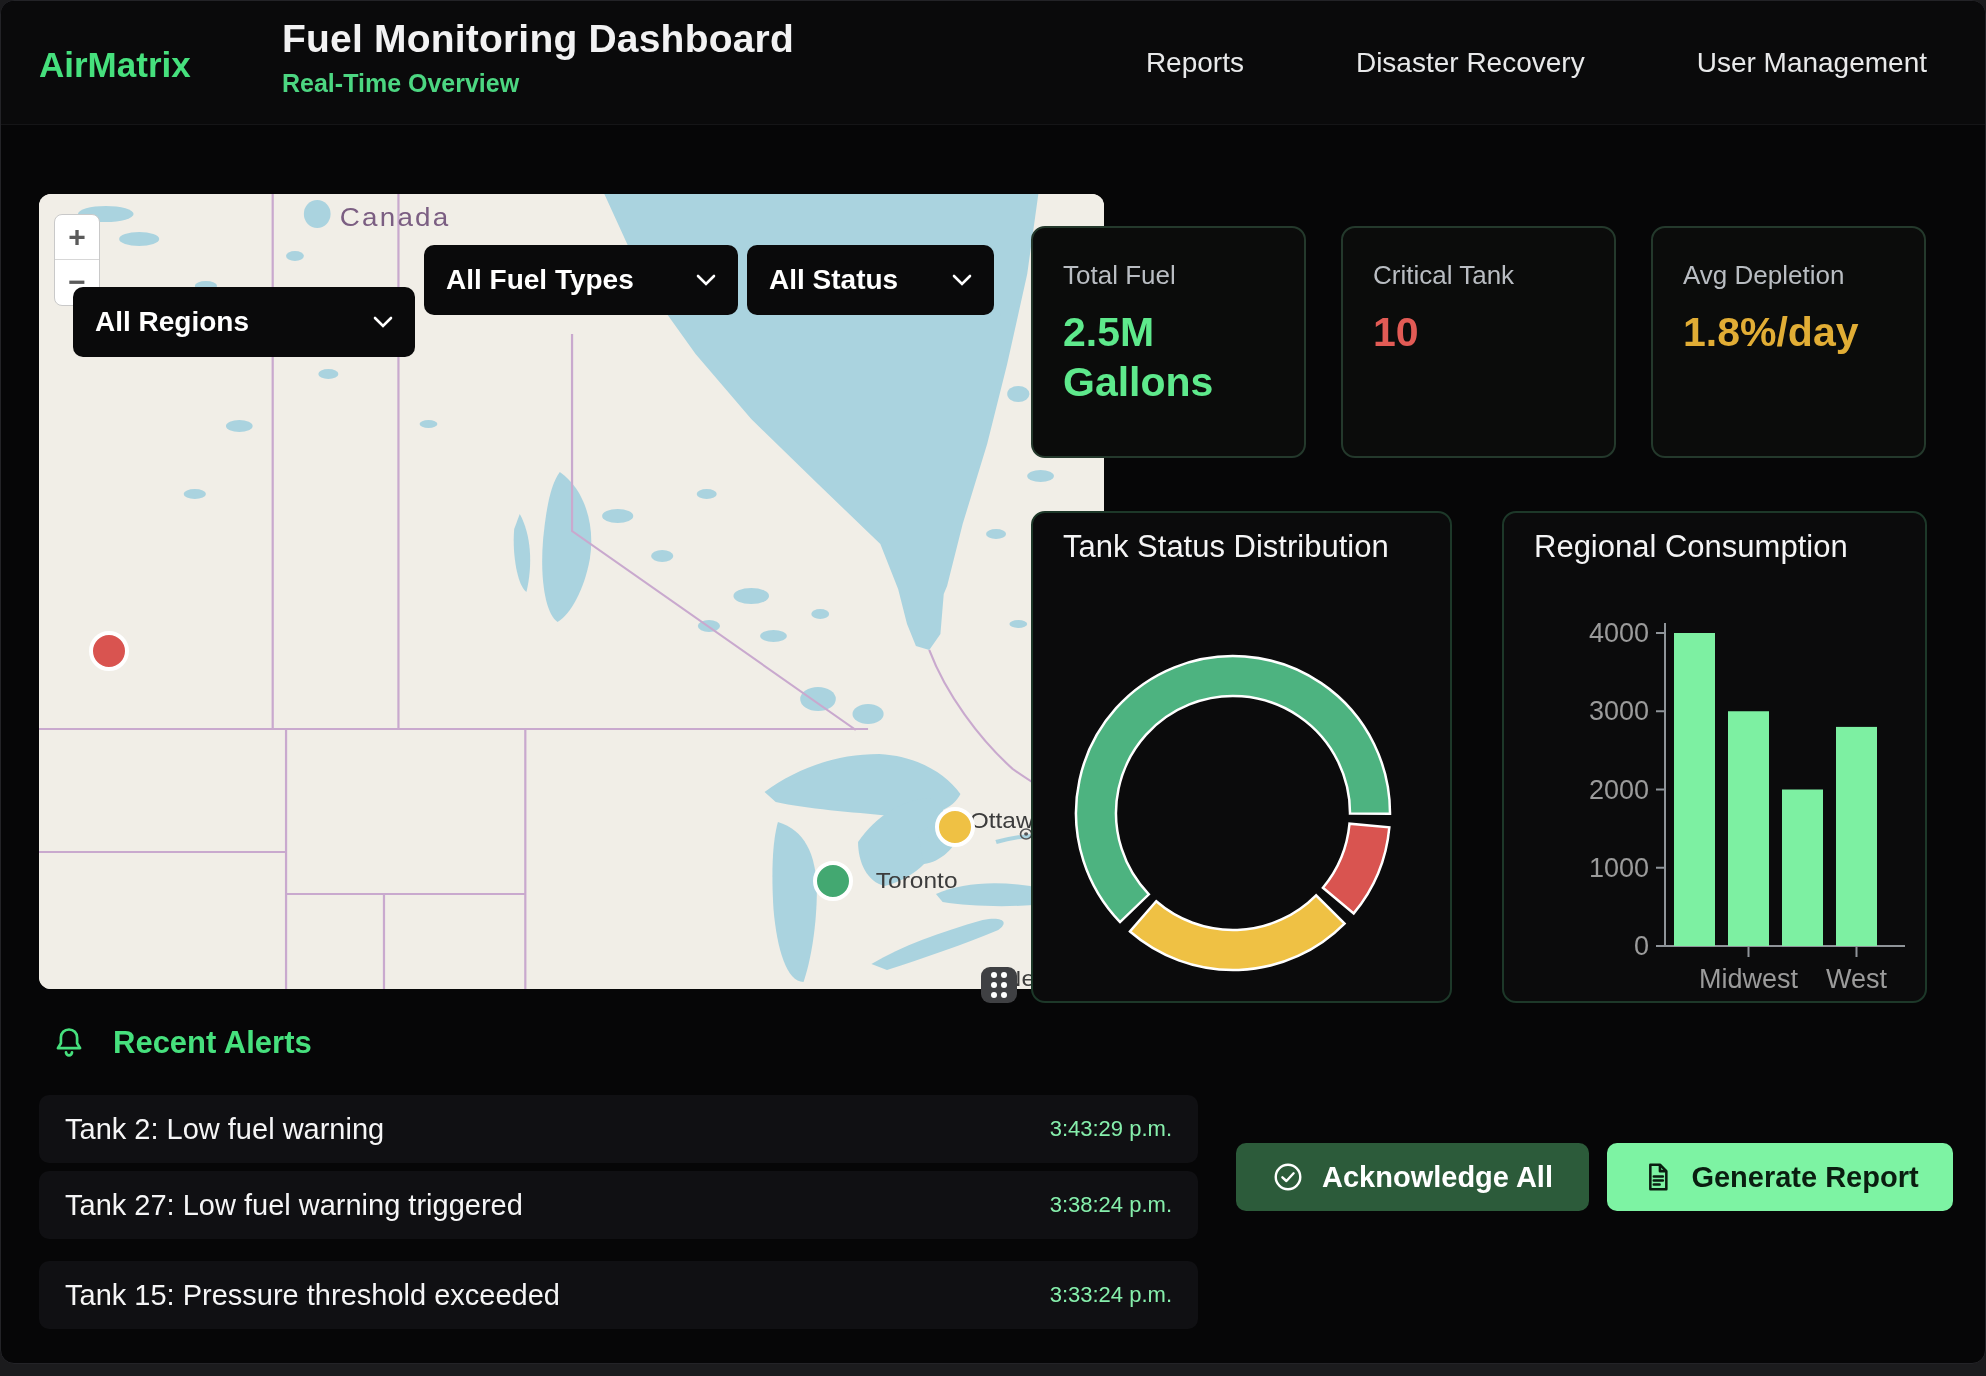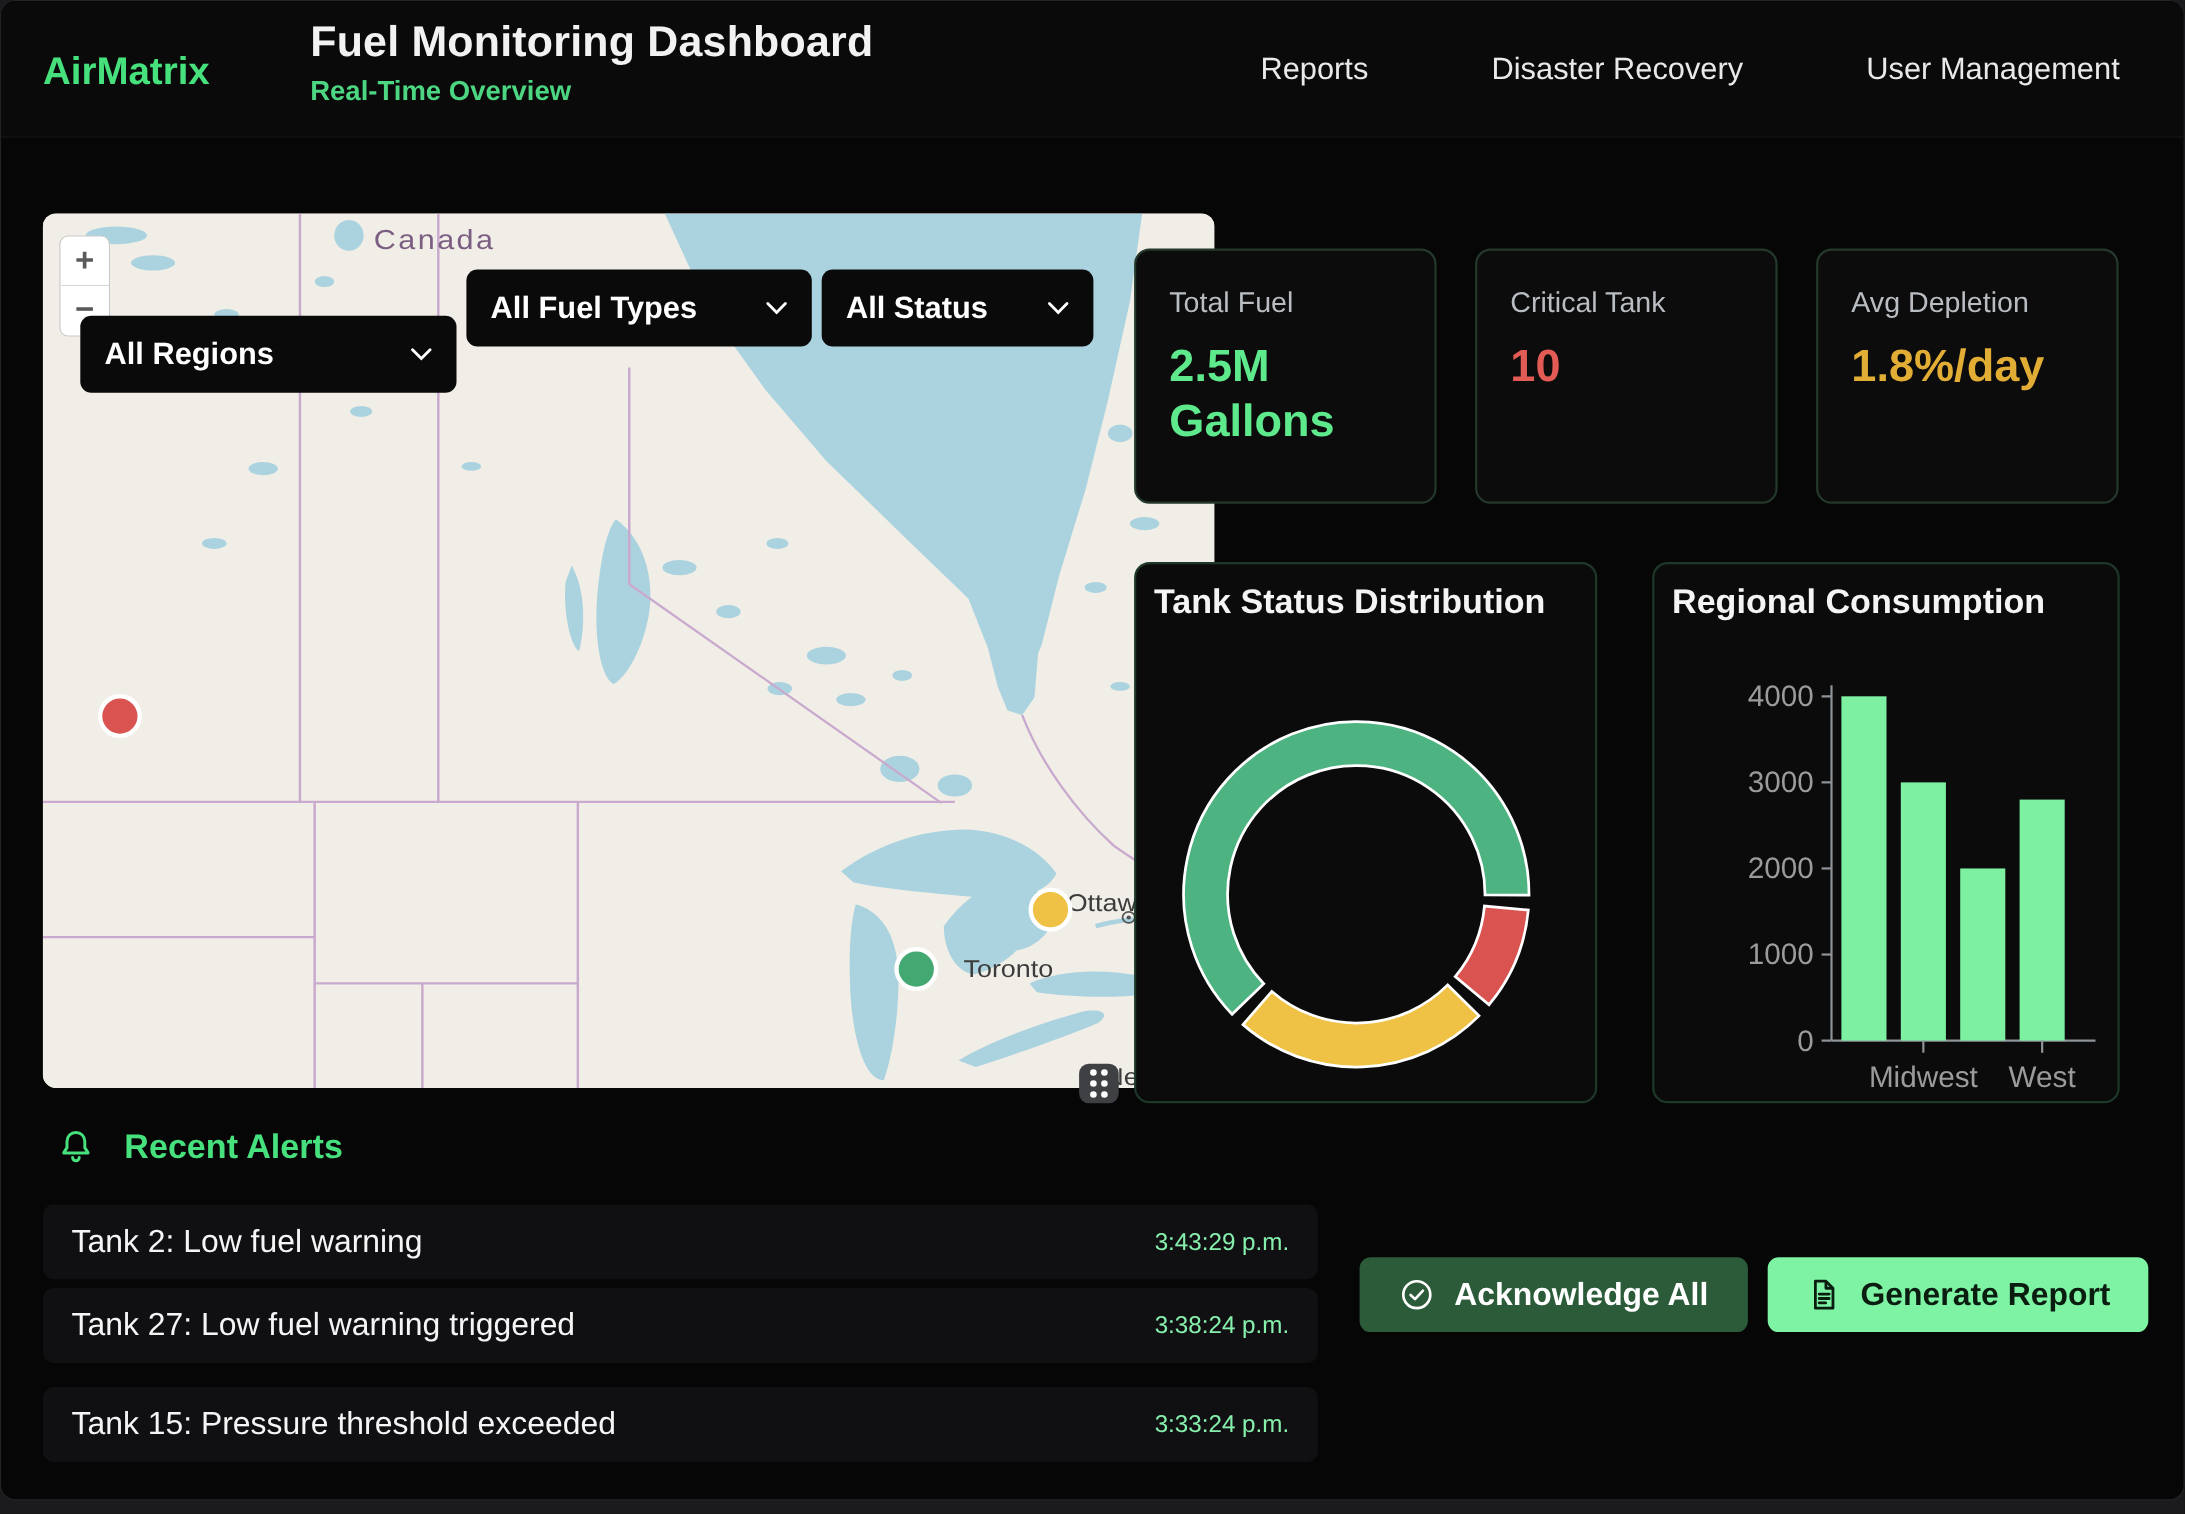--- a/index.html
+++ b/index.html
@@ -37,21 +37,21 @@
     align-content:center;justify-content:center;cursor:grab;z-index:4;}
   .handle i{width:6px;height:6px;border-radius:50%;background:#fff;}
   
   .stat{position:absolute;top:225px;width:275px;height:232px;background:#0b0c0b;border:2px solid #24392c;
     border-radius:14px;box-sizing:border-box;padding:32px 30px;}
   .stat-label{font-size:26px;color:#b9bdc2;}
   .stat-value{margin-top:16px;font-size:41px;font-weight:bold;line-height:1.22;overflow-wrap:anywhere;}
   
   .chartcard{position:absolute;top:510px;height:492px;background:#0b0b0c;border:2px solid #1d3829;
     border-radius:14px;box-sizing:border-box;overflow:hidden;}
-  .chartcard h3{position:absolute;left:16px;top:16px;margin:0;font-size:31px;font-weight:bold;color:#f4f4f5;}
+  .chartcard h3{position:absolute;left:30px;top:16px;margin:0;font-size:31px;font-weight:normal;color:#f4f4f5;}
   .chartcard svg{position:absolute;left:0;top:0;}
   
   .alerts-head{position:absolute;left:50px;top:1024px;display:flex;align-items:center;gap:26px;}
   .alerts-title{font-size:31px;font-weight:bold;color:#46e07d;}
   .alert-row{position:absolute;left:38px;width:1159px;height:68px;background:#101013;border-radius:10px;
     display:flex;align-items:center;justify-content:space-between;padding:0 26px;box-sizing:border-box;}
   .alert-msg{font-size:29px;color:#f5f5f6;}
   .alert-time{font-size:22px;color:#86efac;}
   .btn{position:absolute;top:1142px;height:68px;border-radius:10px;display:flex;align-items:center;
     justify-content:center;gap:18px;font-size:29px;font-weight:bold;cursor:pointer;box-sizing:border-box;}

